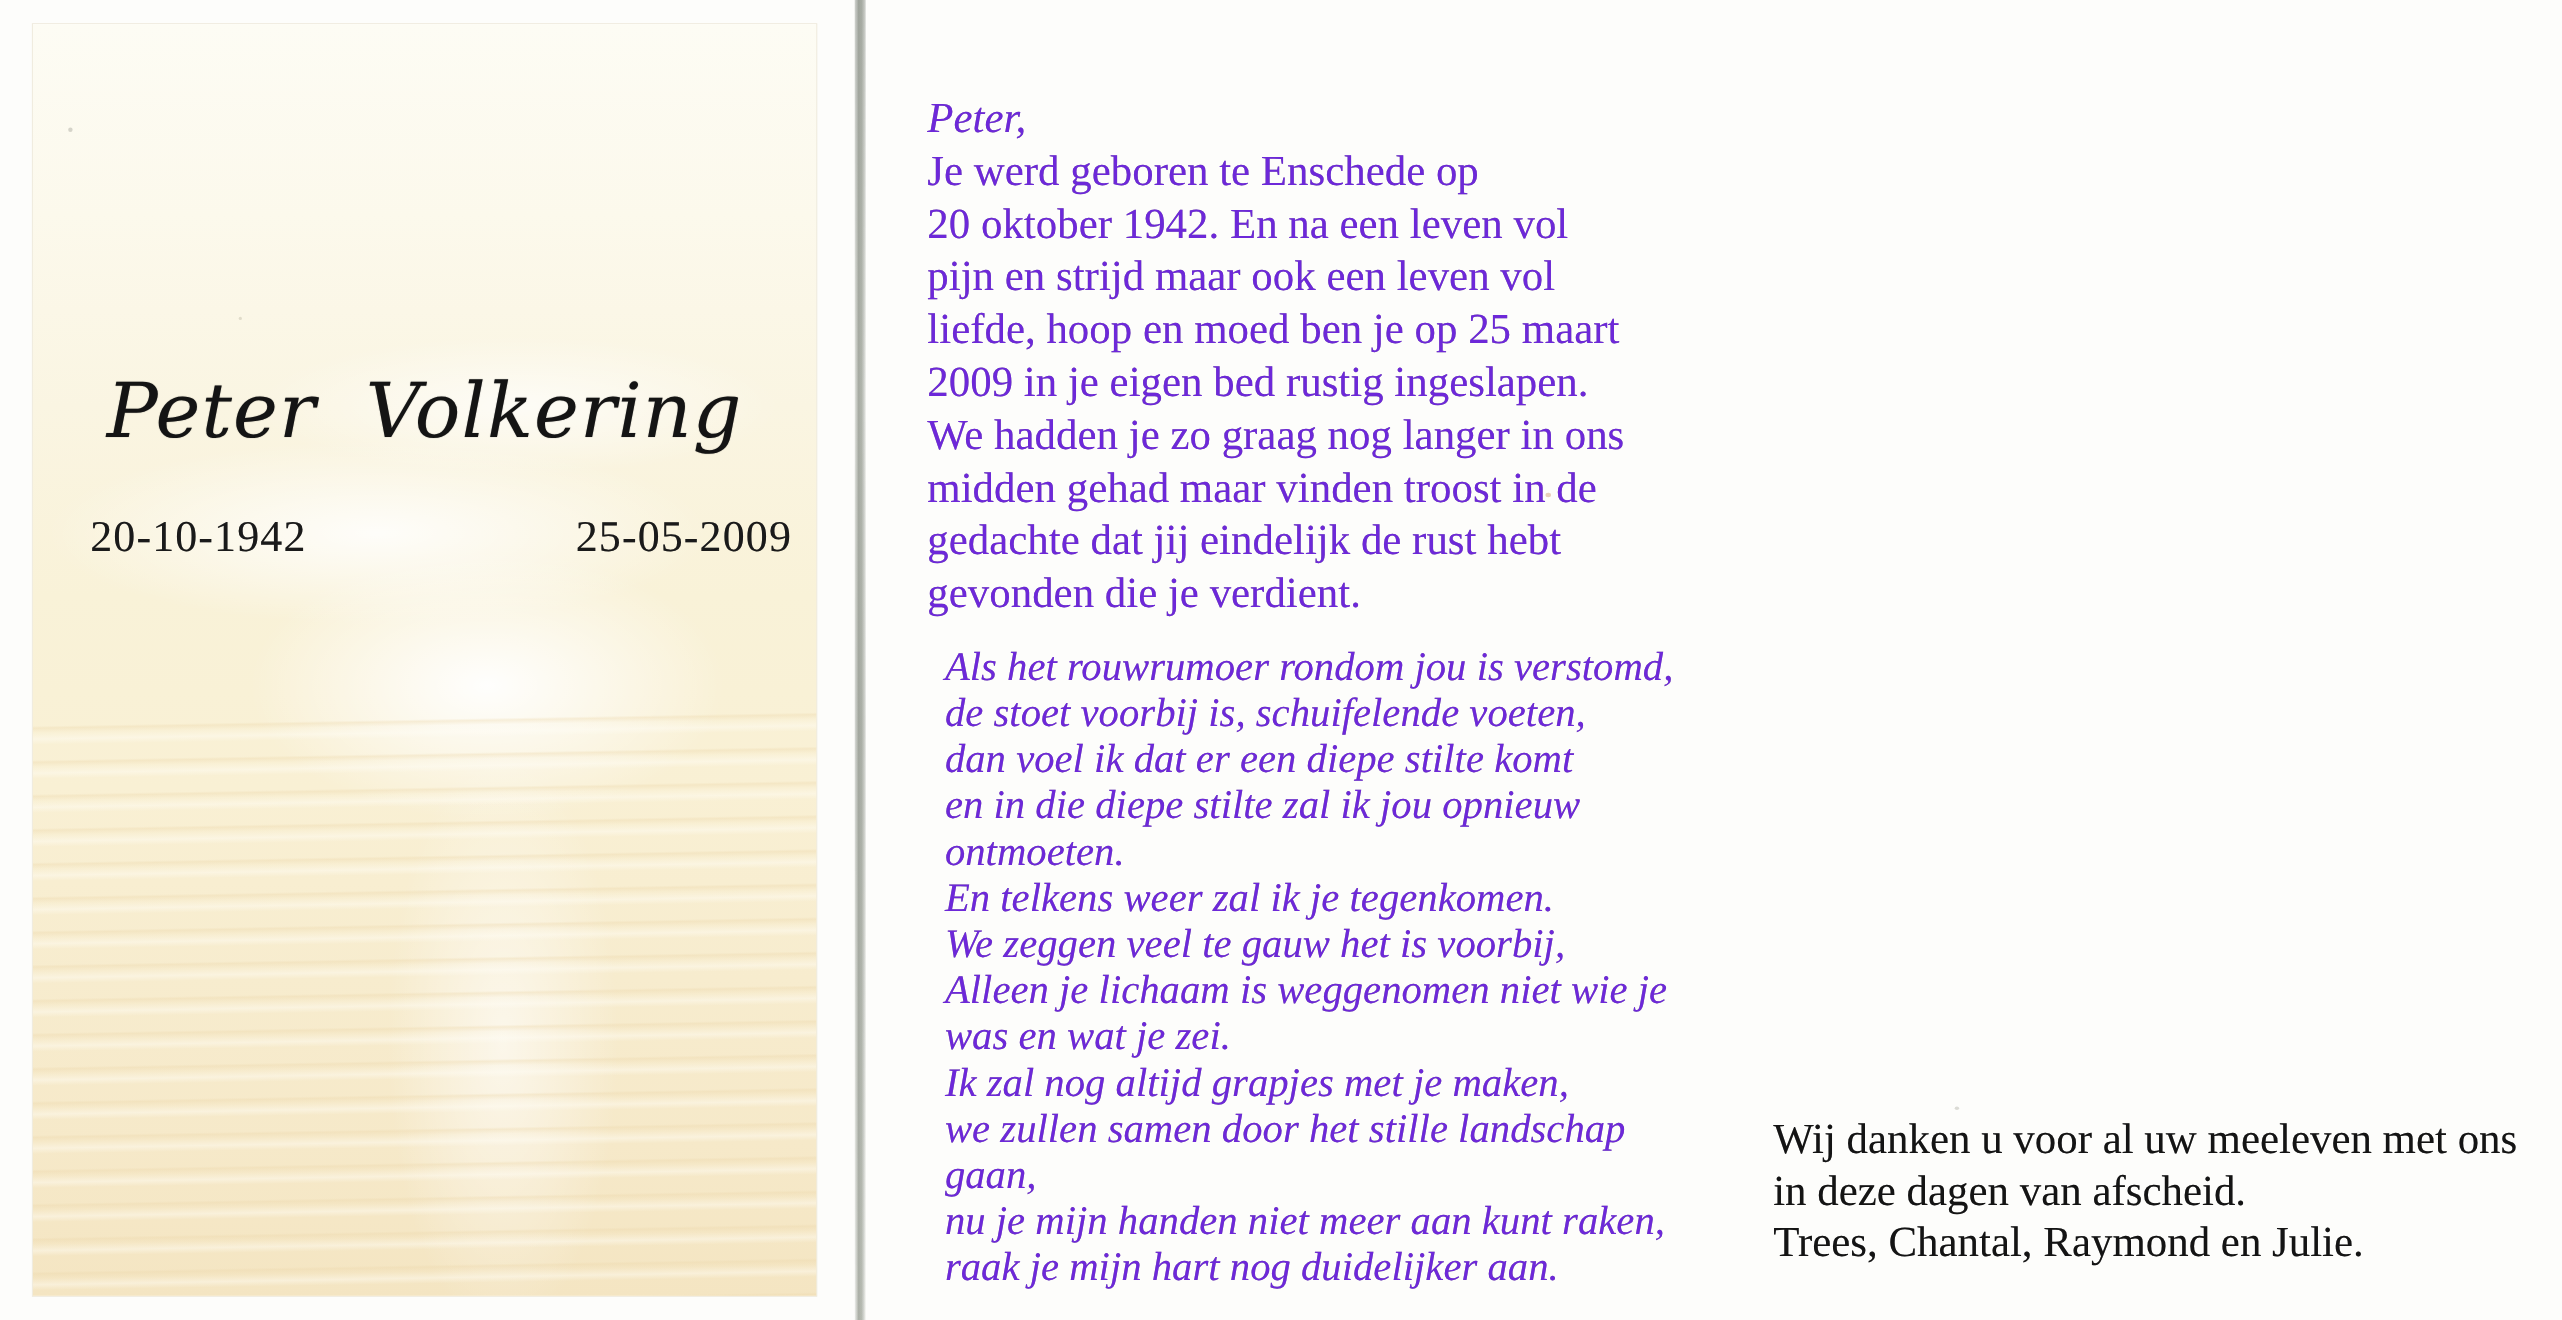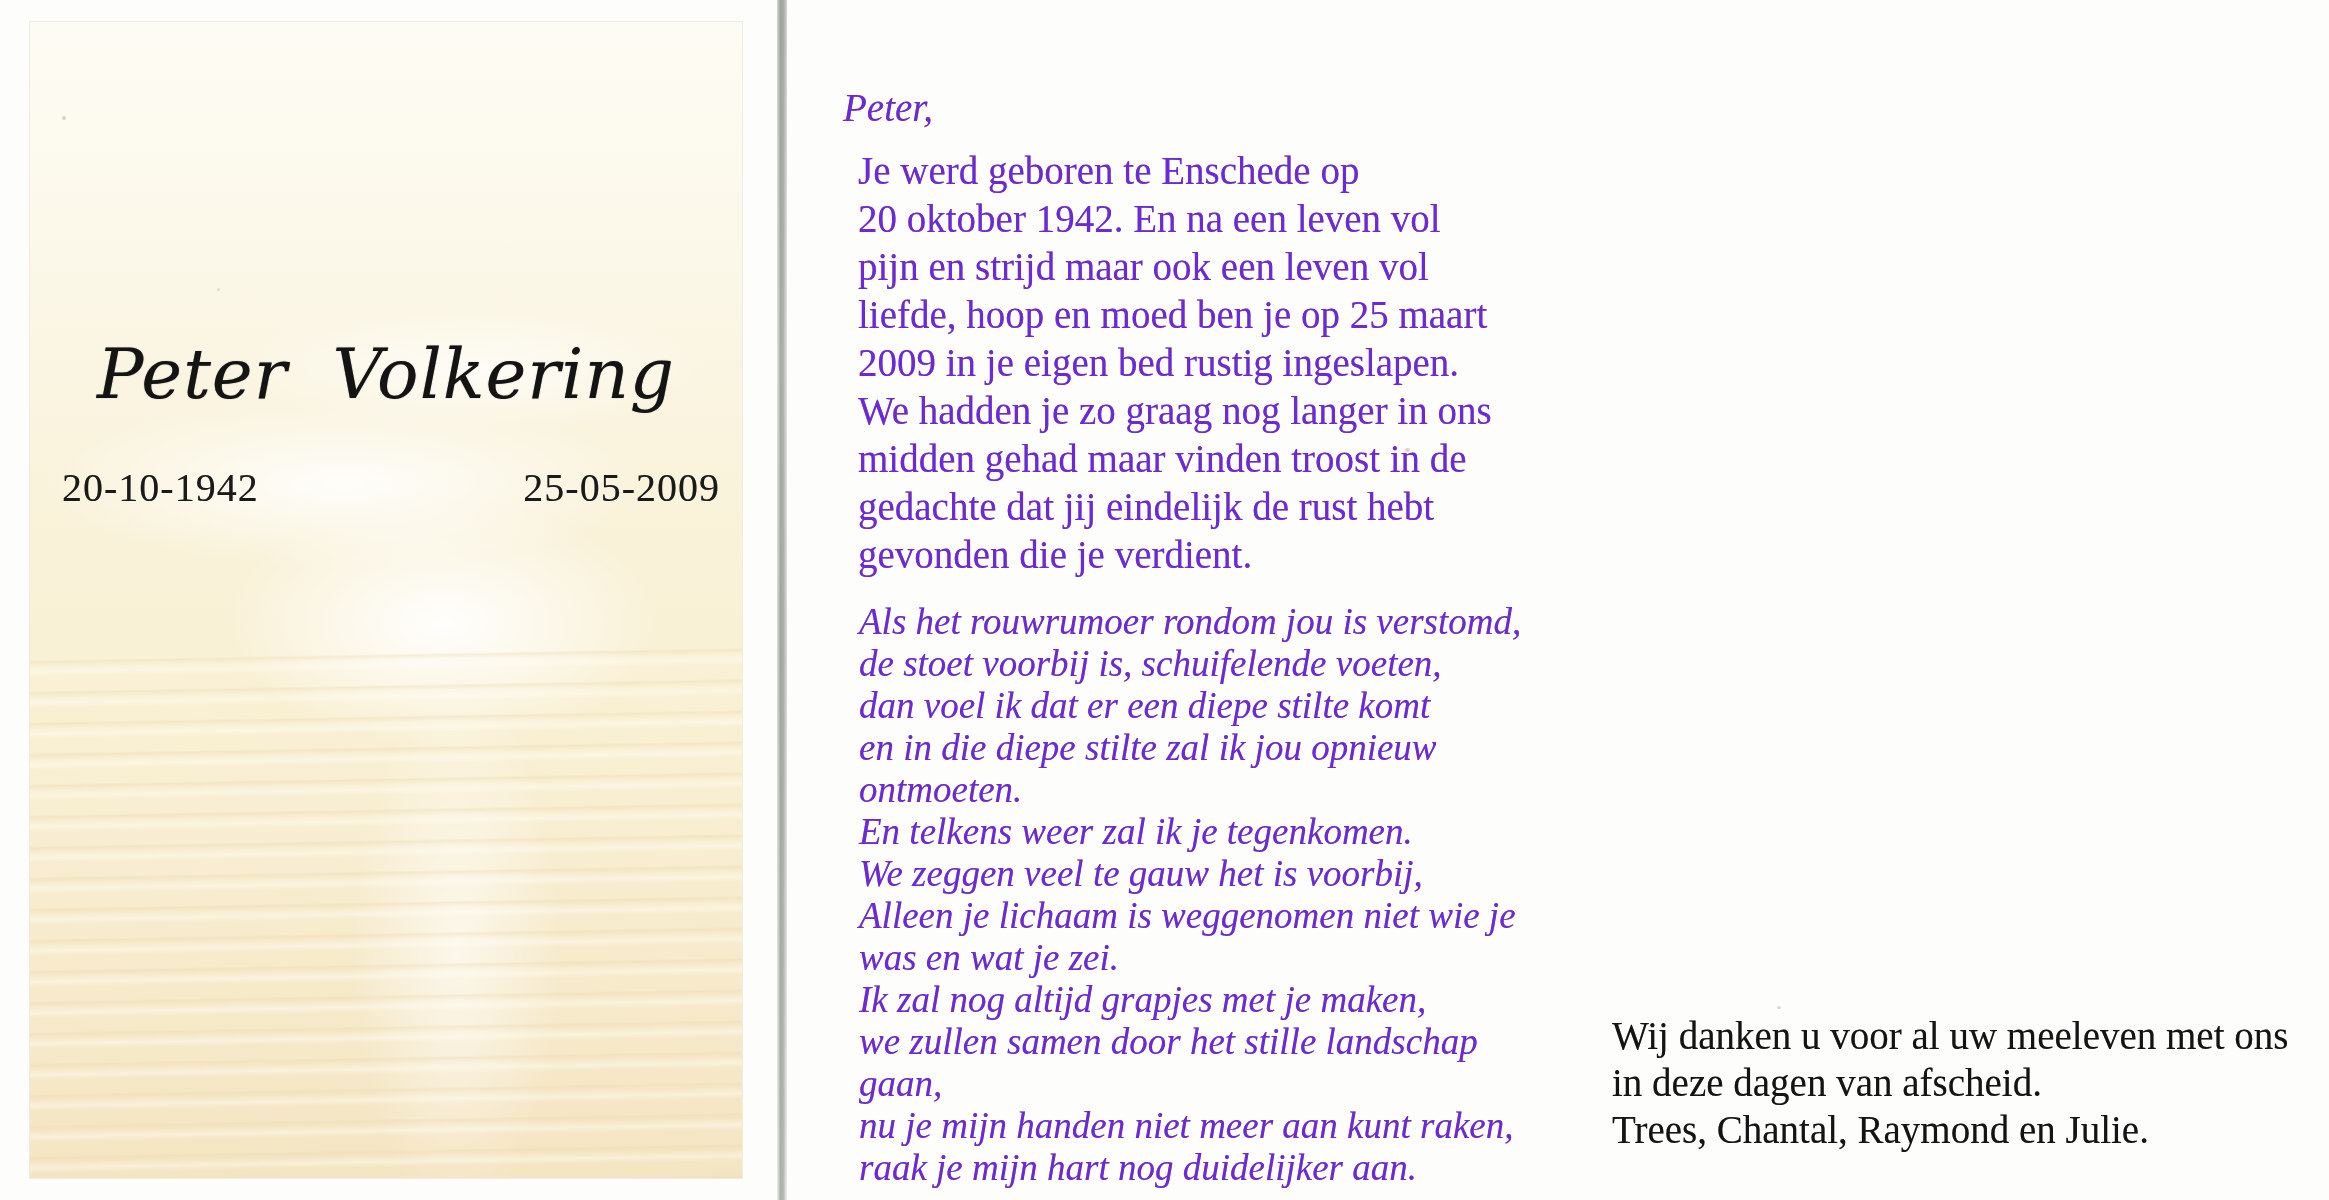--- a/index.html
+++ b/index.html
@@ -52,21 +52,21 @@
     letter-spacing: 1px;
     word-spacing: 22px;
     color: #141414;
     text-shadow: 0 0 1px rgba(10,10,10,0.45);
   }
   .card-dates {
     position: absolute;
     left: 0; top: 442px;
     width: 100%;
     box-sizing: border-box;
-    padding: 0 22px 0 32px;
+    padding: 0 22px 0 52px;
     display: flex;
     justify-content: space-between;
     font-size: 40px;
     letter-spacing: 1px;
     color: #1a1a1a;
     text-shadow: 0 0 0.6px rgba(10,10,10,0.4);
   }
   .card-quote {
     position: absolute;
     left: 0; top: 794px;
@@ -101,21 +101,21 @@
     color: #6d28d9;
     text-shadow: 0 0 0.6px rgba(10,10,10,0.4);
   }
   .salutation {
     margin: 0;
     font-style: italic;
     font-size: 39px;
     line-height: 48px;
   }
   .para {
-    margin: 15px;
+    margin: 0;
     font-size: 39px;
     line-height: 48px;
   }
   .poem {
     margin: 22px 0 0 16px;
     font-style: italic;
     font-size: 37px;
     line-height: 42px;
   }
 

